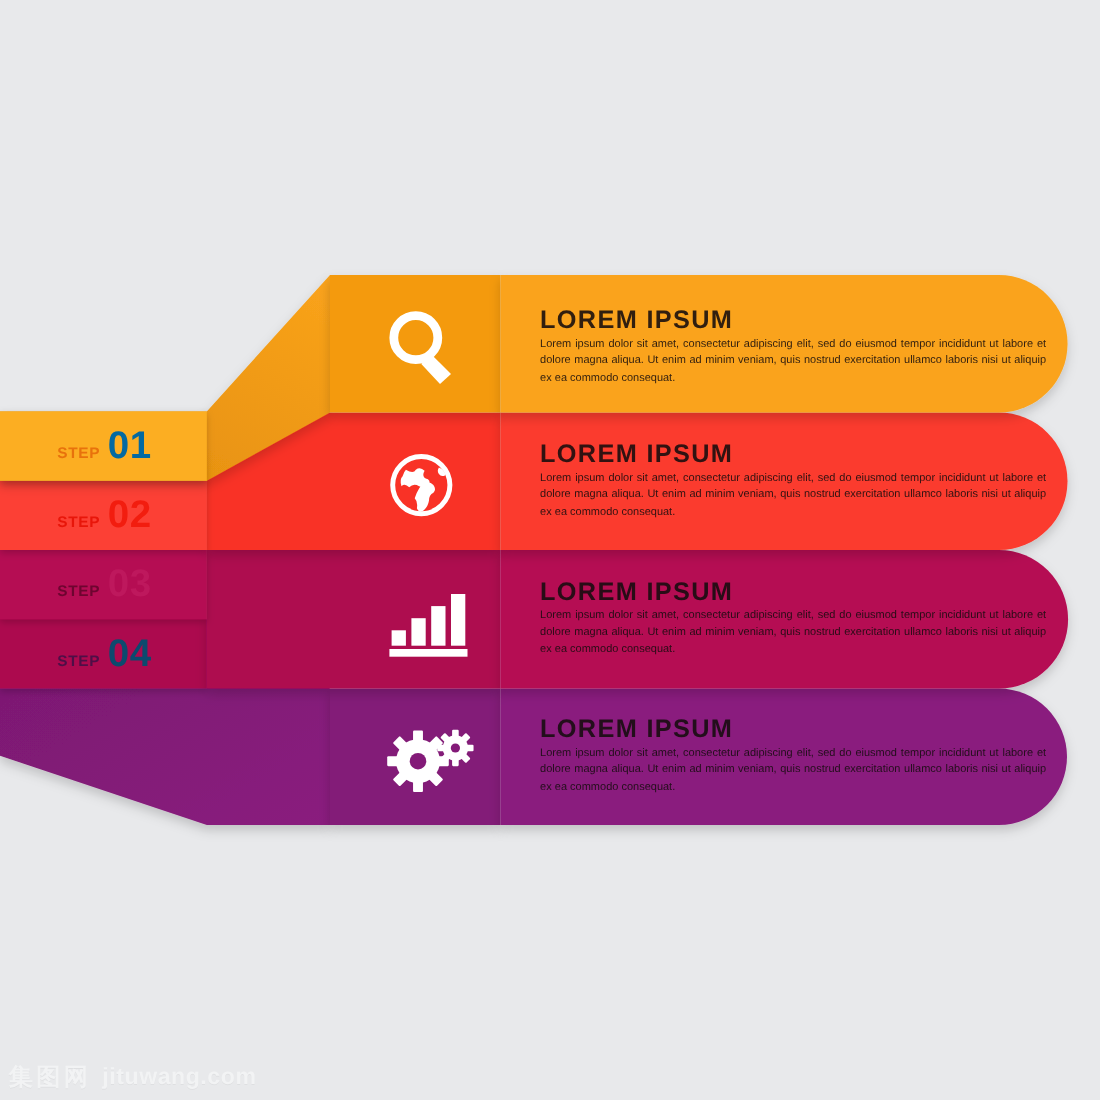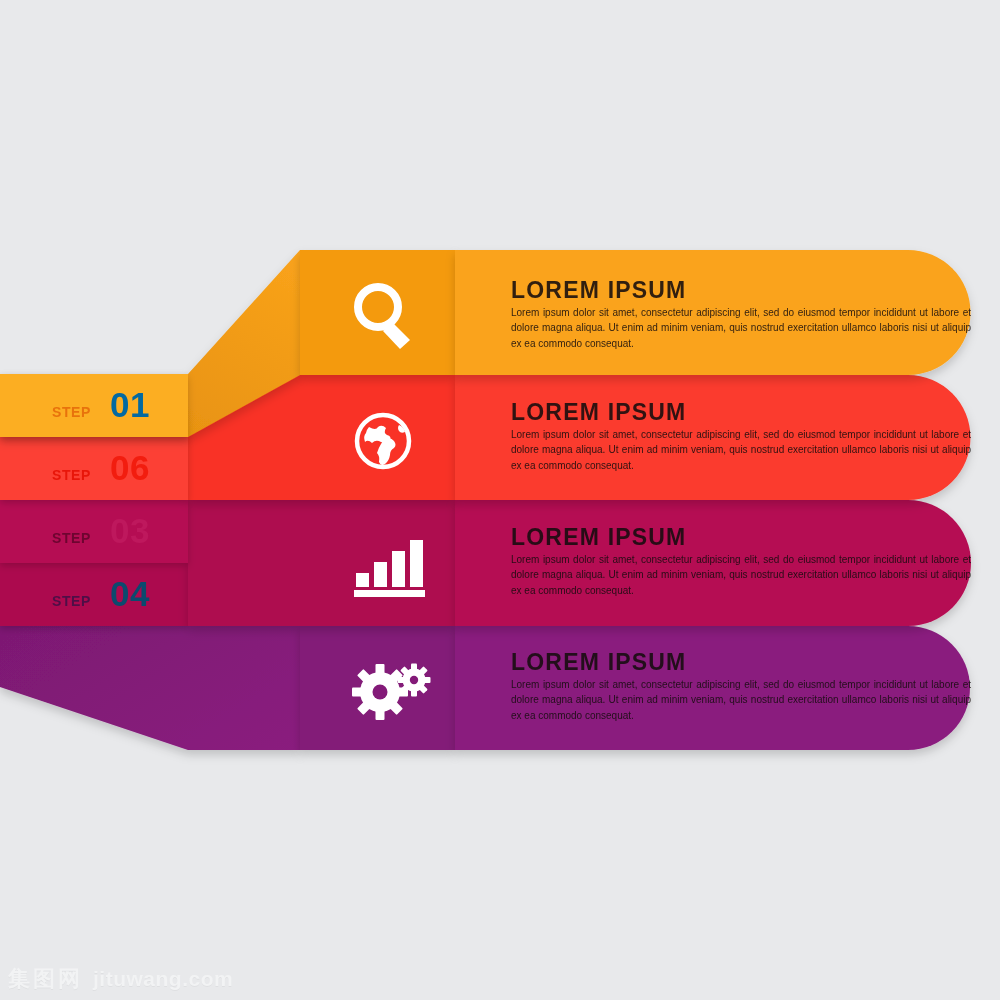--- a/index.html
+++ b/index.html
@@ -12,42 +12,41 @@
   }
   #stage{position:absolute;inset:0;width:1000px;height:1000px;}
 
   
   .svg-layer{position:absolute;left:0;top:0;width:1000px;height:1000px;}
 
   .row-text{
     position:absolute;
     color:rgba(20,12,14,.88);
     pointer-events:none;
-    margin-left:20px;
   }
   .row-title{
     font-size:23px;
     font-weight:bold;
     letter-spacing:1.2px;
     margin:0 0 3px 0;
     line-height:1.05;
   }
   .row-body{
     font-size:10px;
     line-height:1.52;
     margin:0;
     width:460px;
     text-align:justify;
   }
 
   .step-tab-label{
     position:absolute;
     display:flex;
     align-items:baseline;
-    gap:19px;
+    gap:7px;
     pointer-events:none;
     justify-content:flex-end;
   }
   .step-word{
     font-size:14px;
     font-weight:bold;
     letter-spacing:.6px;
   }
   .step-num{
     font-size:35px;
@@ -175,21 +174,21 @@
       </g>
     </g>
   </svg>
 
   <div class="step-tab-label" style="left:52px;top:387px;">
     <span class="step-word" style="color:#e8720c;">STEP</span>
     <span class="step-num" style="color:#0369a1;">01</span>
   </div>
   <div class="step-tab-label" style="left:52px;top:450px;">
     <span class="step-word" style="color:#e8160a;">STEP</span>
-    <span class="step-num" style="color:#f21d0f;">06</span>
+    <span class="step-num" style="color:#f21d0f;">02</span>
   </div>
   <div class="step-tab-label" style="left:52px;top:513px;">
     <span class="step-word" style="color:#6e0530;">STEP</span>
     <span class="step-num" style="color:#be185d;">03</span>
   </div>
   <div class="step-tab-label" style="left:52px;top:576px;">
     <span class="step-word" style="color:#4e0f47;">STEP</span>
     <span class="step-num" style="color:#0c4a6e;">04</span>
   </div>
 

